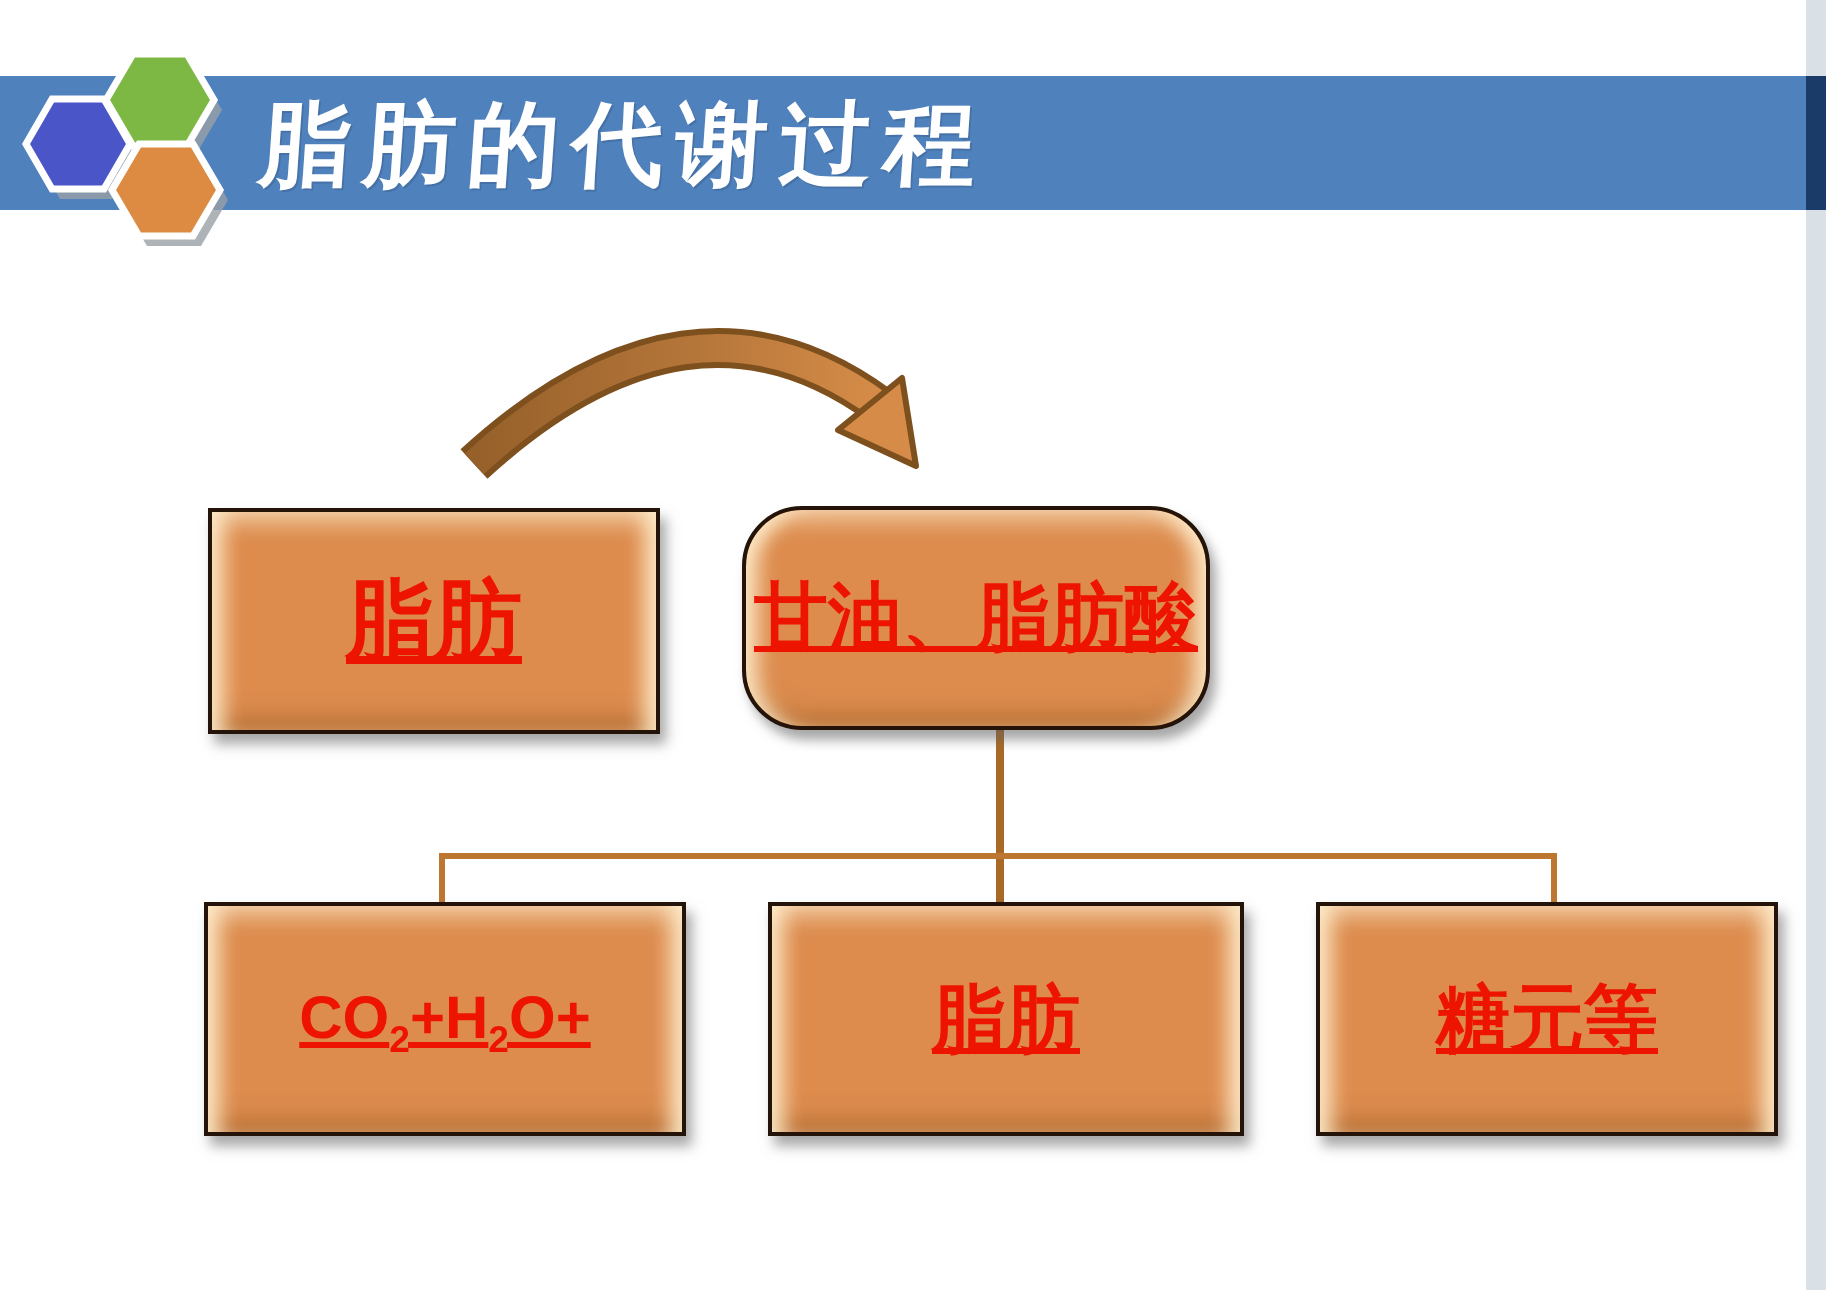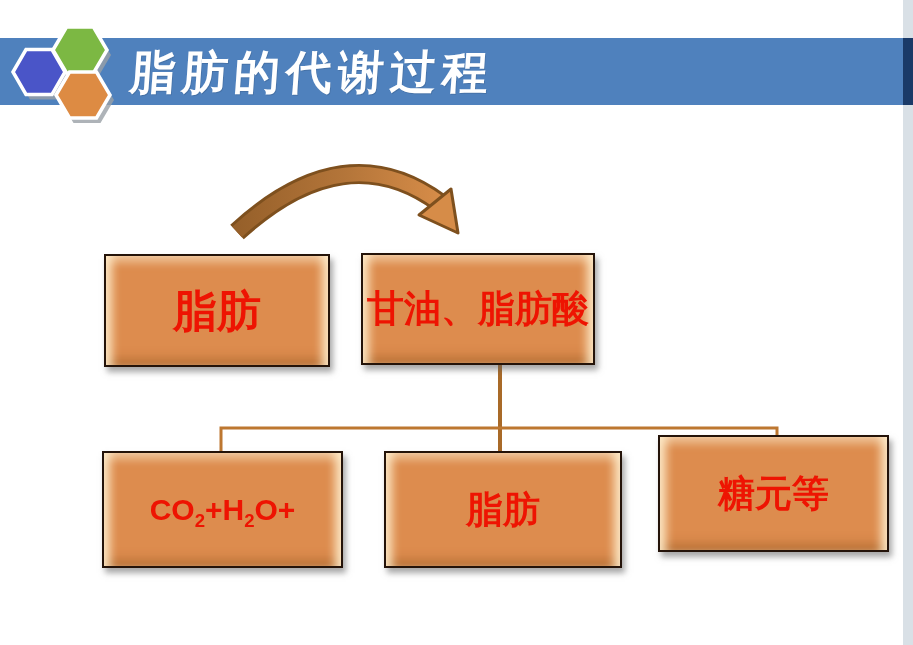--- a/index.html
+++ b/index.html
@@ -54,27 +54,28 @@
     box-shadow:
       3px 5px 6px rgba(95,95,95,.55),
       inset 12px 0 10px -6px rgba(255,238,205,.9),
       inset -12px 0 10px -6px rgba(255,238,205,.9),
       inset 0 12px 10px -6px rgba(255,242,215,.55),
       inset 0 -12px 12px -7px rgba(140,80,25,.5);
     display:flex;align-items:center;justify-content:center;
     text-align:center;
     color:var(--text-red,#ee1402);
     font-weight:bold;
+    text-decoration:underline;
   }
   .dbox .lbl{line-height:1.12;}
   .box-fat-top   {left:104px;top:254px;width:222px;height:109px;font-size:44px;}
-  .box-products  {left:361px;top:253px;width:230px;height:108px;font-size:37px;}
+  .box-products  {left:371px;top:253px;width:230px;height:108px;font-size:37px;border-radius:30px;}
   .box-oxidation {left:102px;top:451px;width:237px;height:113px;font-size:30px;}
   .box-fat-bottom{left:384px;top:451px;width:234px;height:113px;font-size:37px;}
-  .box-glycogen  {left:658px;top:435px;width:227px;height:113px;font-size:37px;}
+  .box-glycogen  {left:658px;top:451px;width:227px;height:113px;font-size:37px;}
   sub{font-size:0.62em;line-height:0;}
 </style>
 </head>
 <body>
 
 <div class="slide">
 
   <div class="right-stripe"></div>
   <div class="header-bar"></div>
   <div class="header-endcap"></div>

